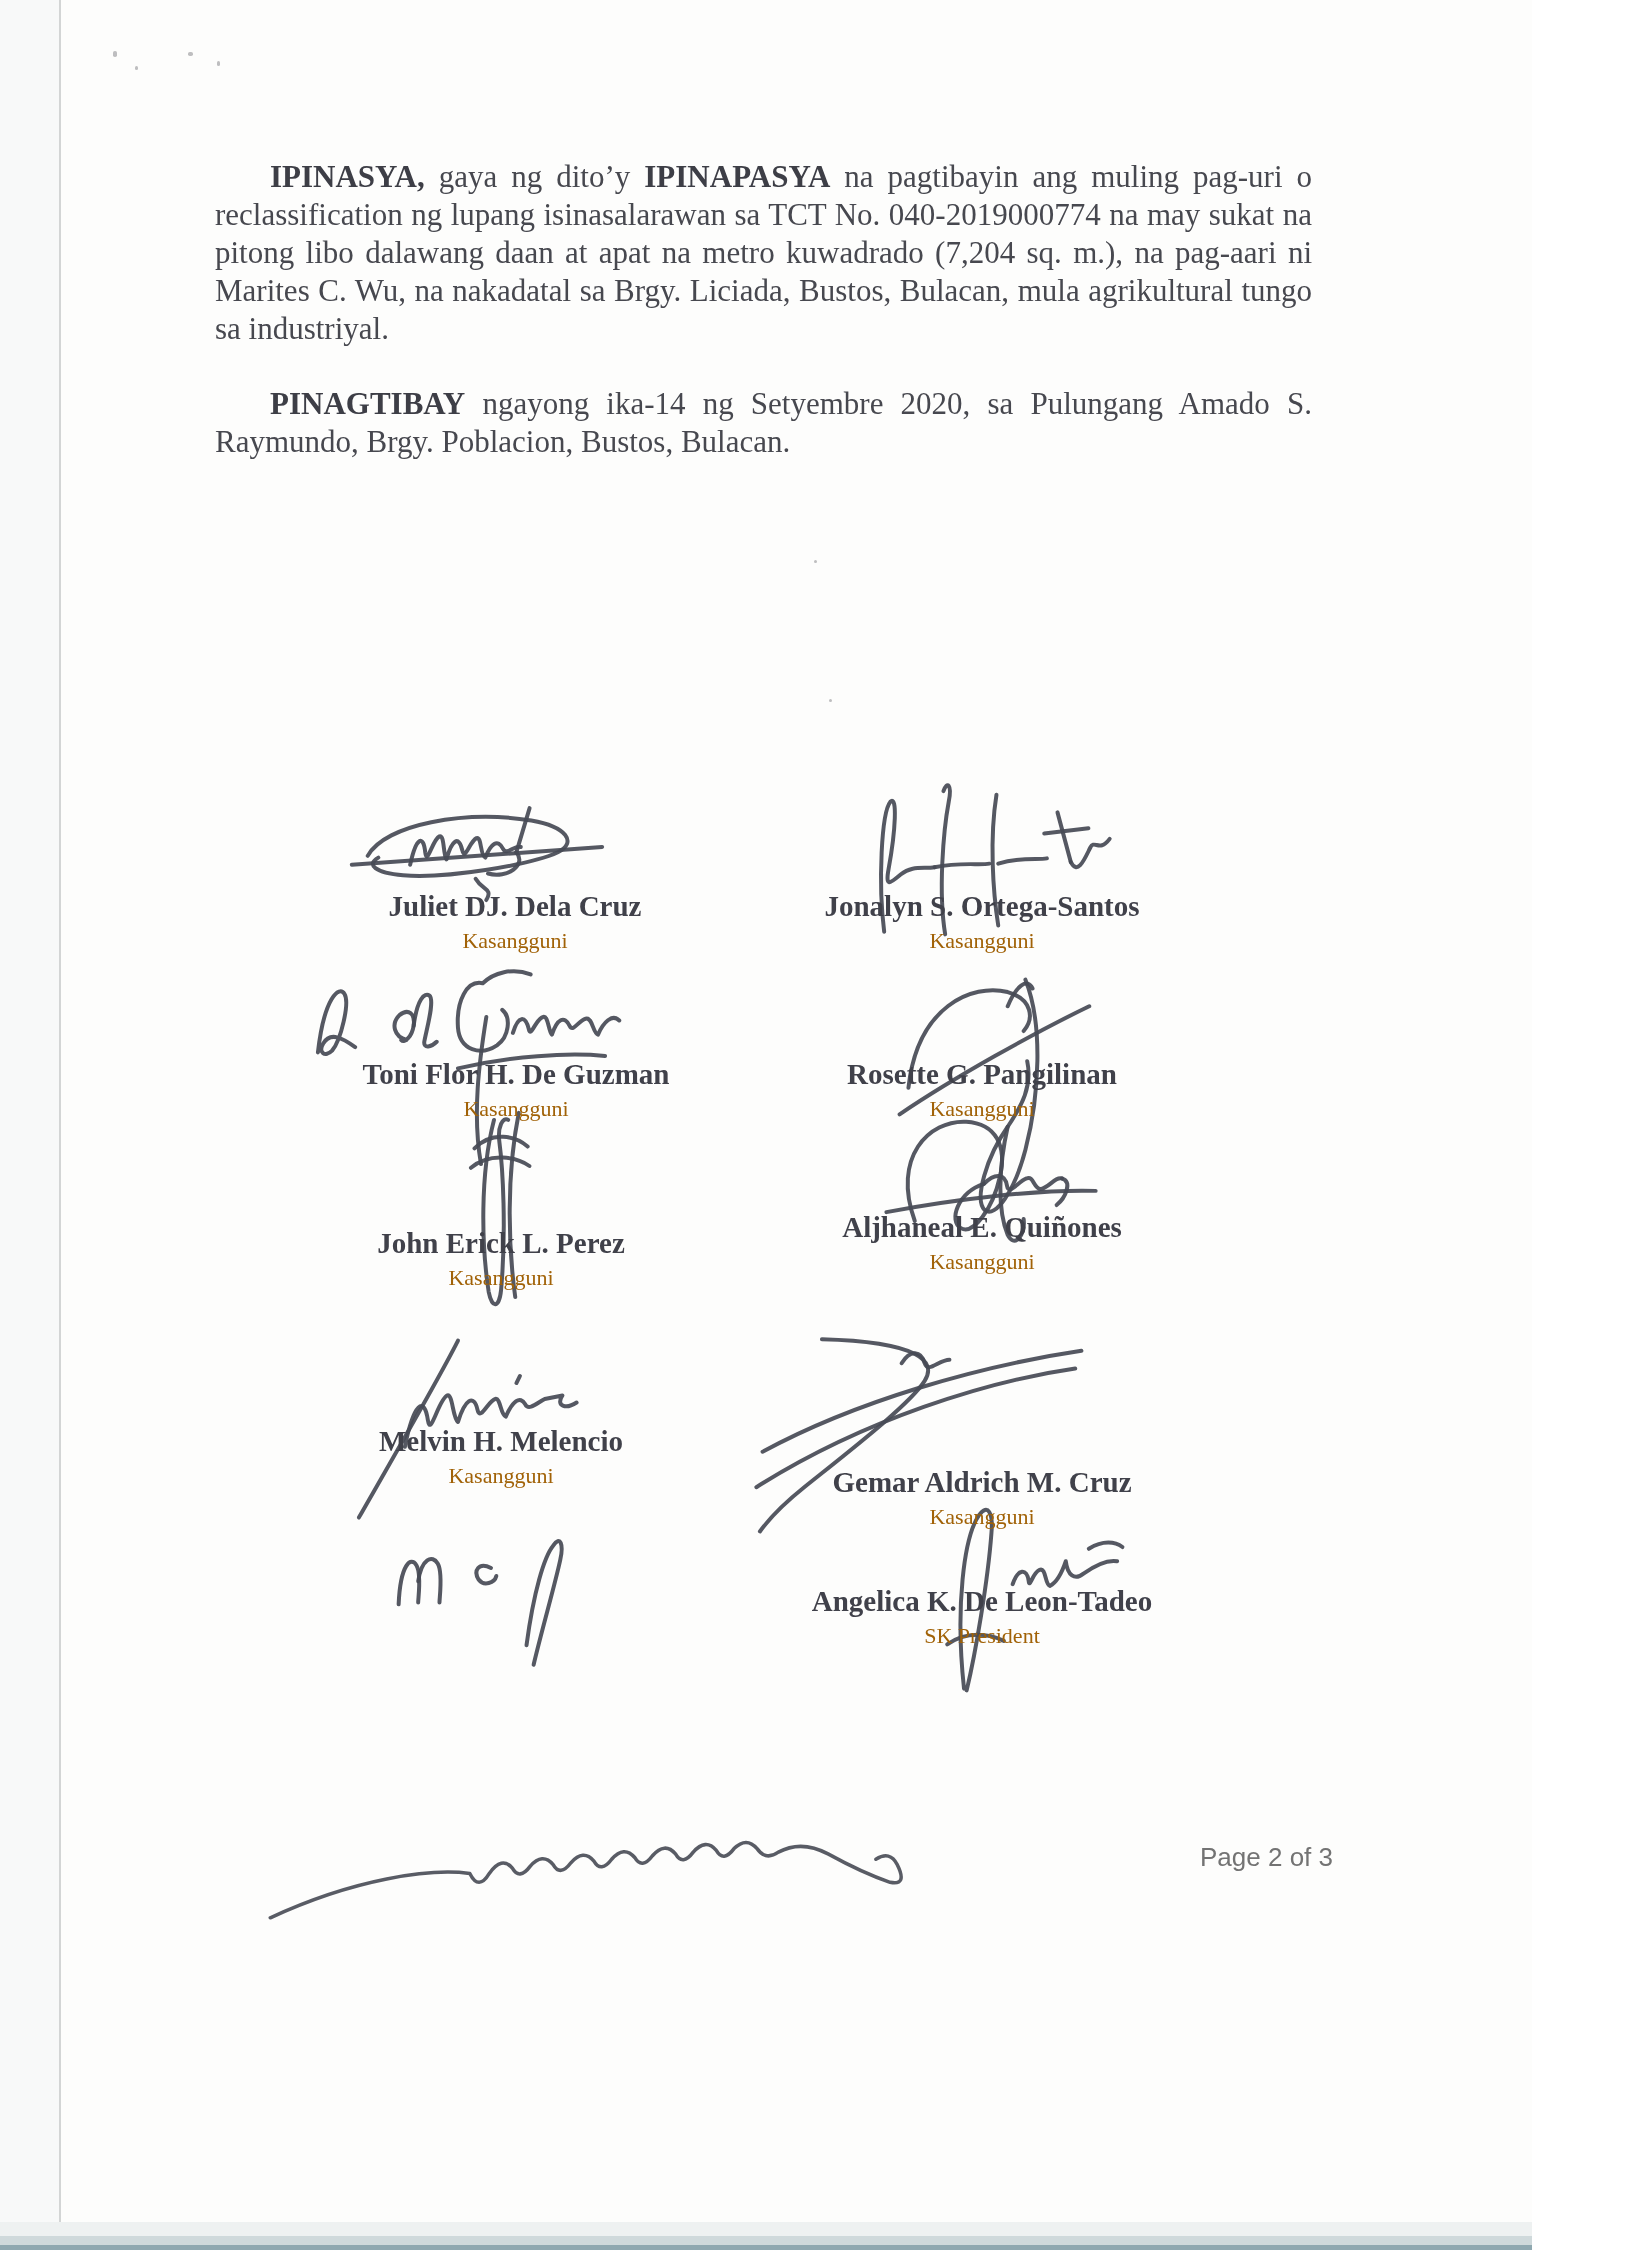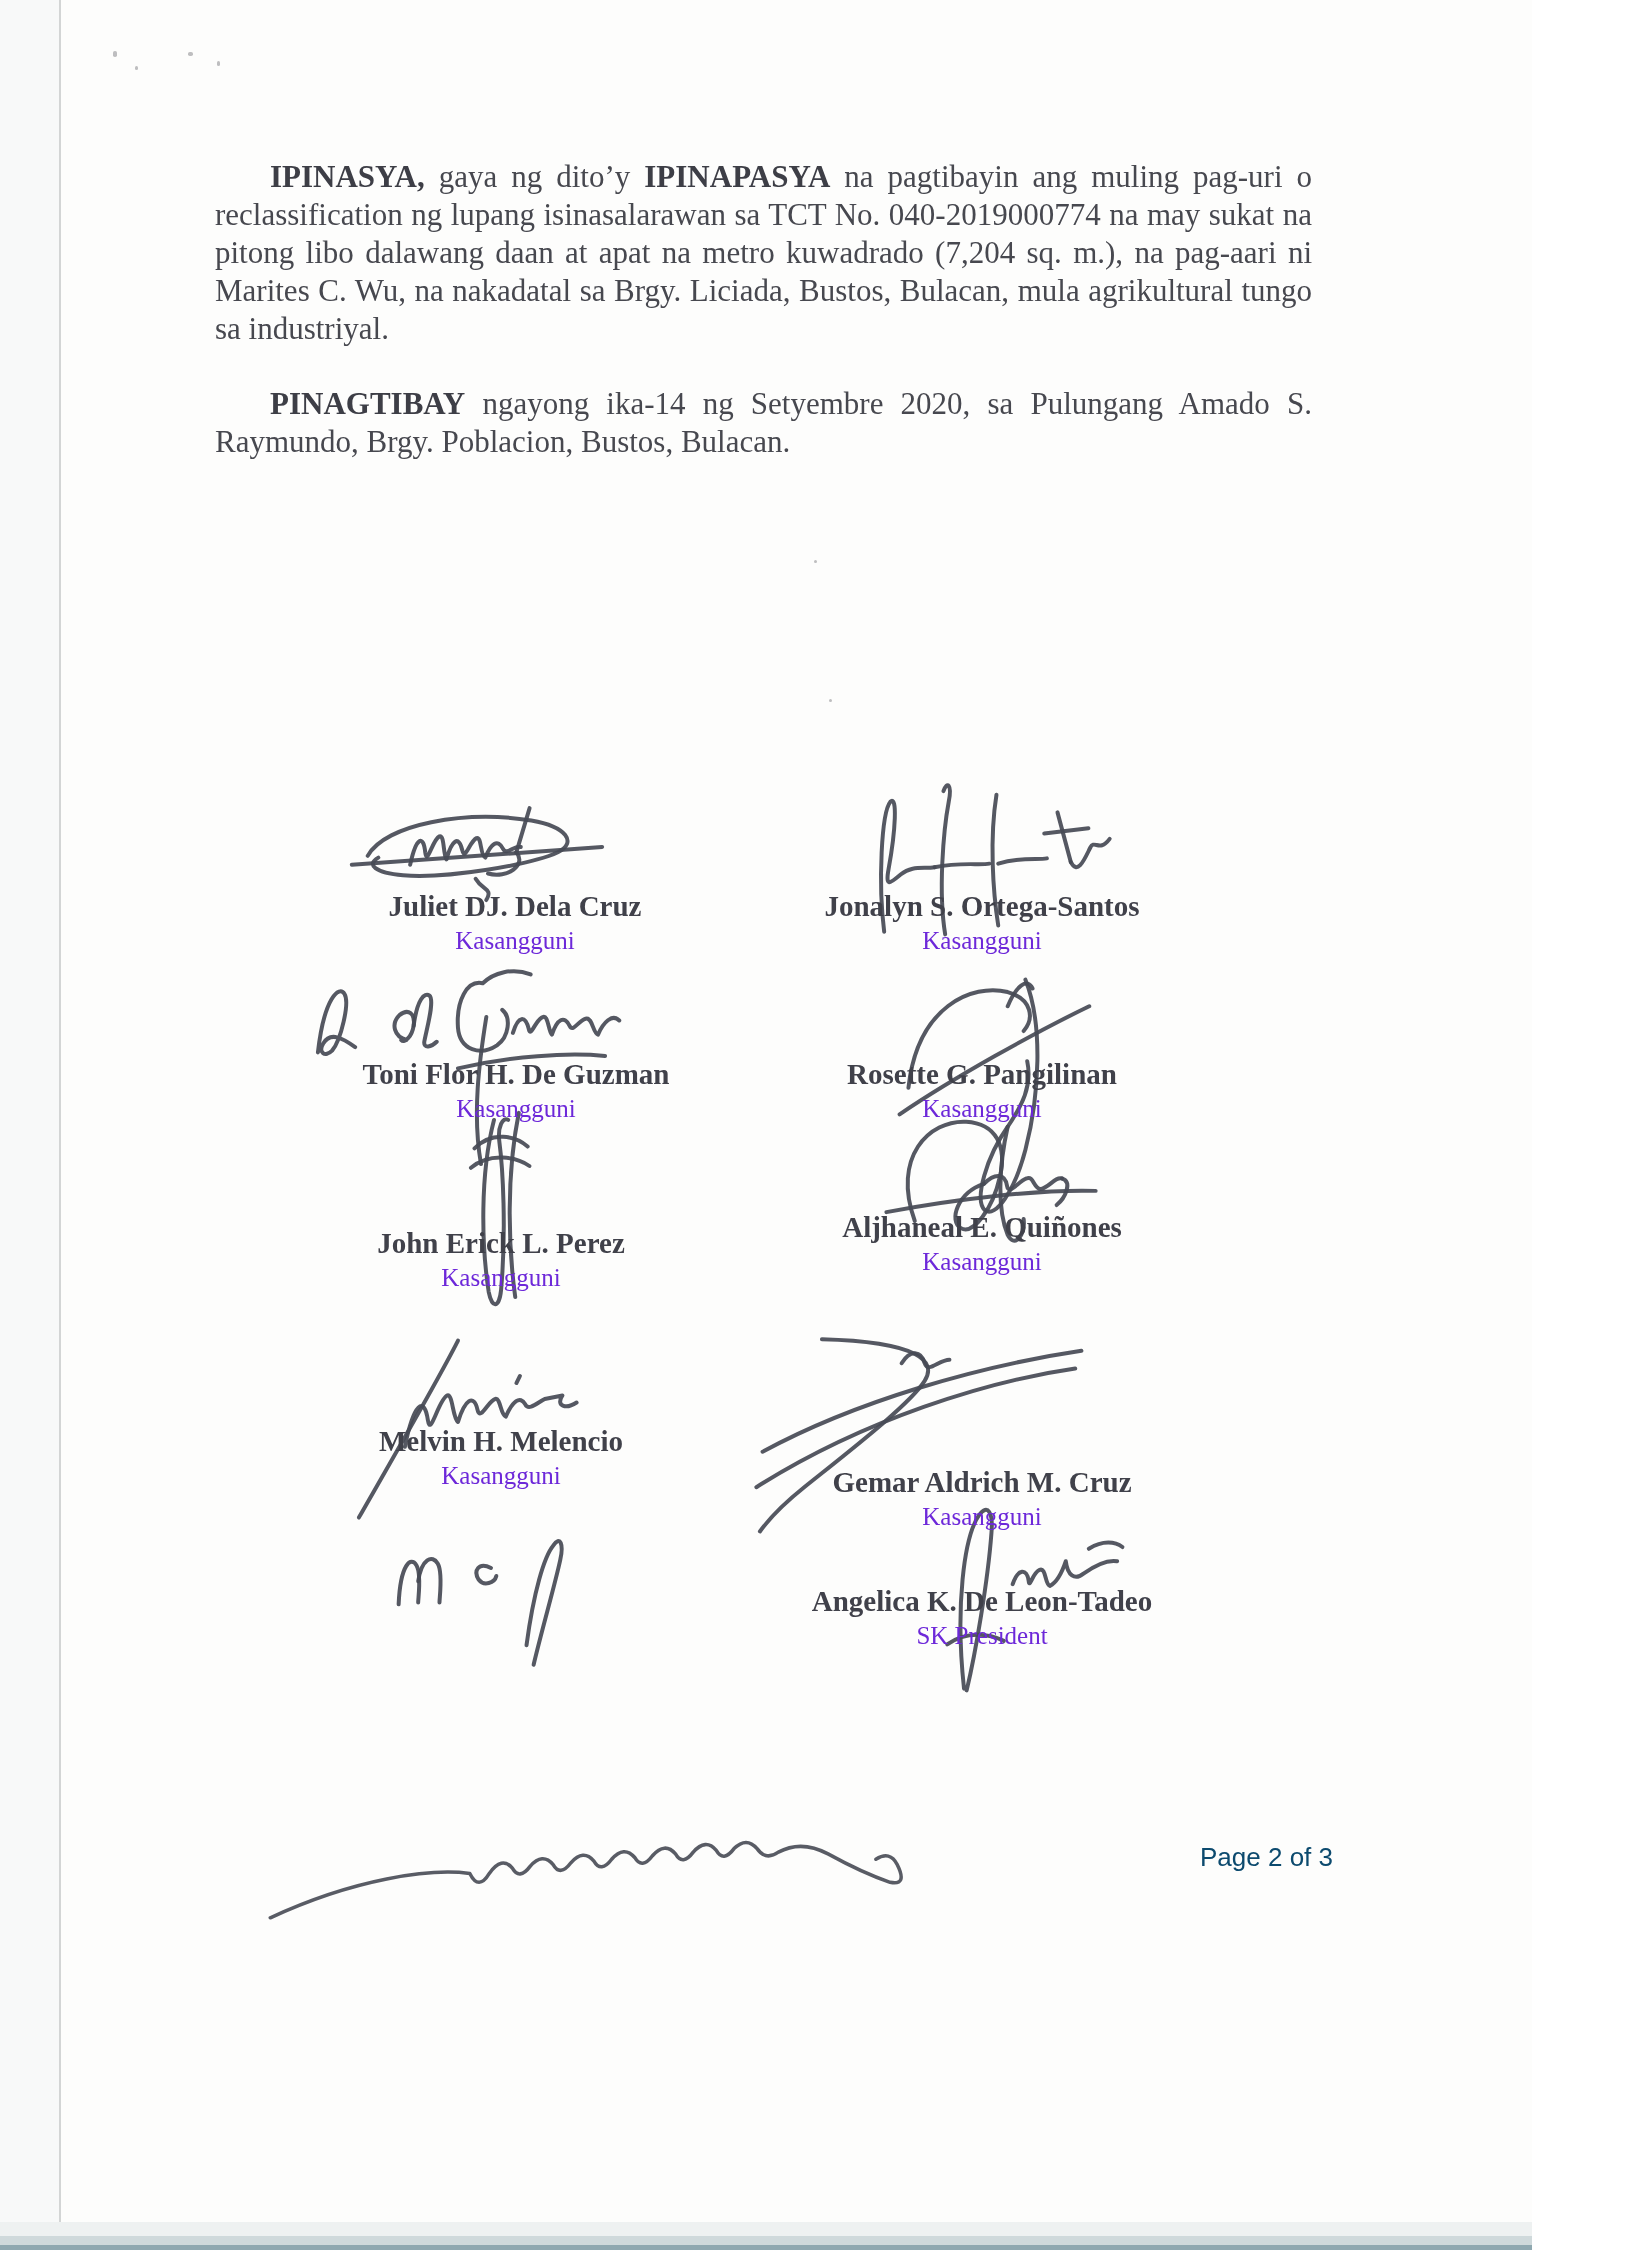--- a/index.html
+++ b/index.html
@@ -27,28 +27,28 @@
     font-size:31px;line-height:38px;
     text-align:justify;text-indent:55px;
     color:#47484f;
   }
   .para b{font-weight:bold;color:#3d3e46;}
   
   .sig-block{
     position:absolute;width:408px;text-align:center;
   }
   .sig-name{font-size:29px;font-weight:bold;color:#40414a;line-height:35px;}
-  .sig-title{font-size:25px;color:#6d28d9;line-height:34px;}
+  .sig-title{font-size:22px;color:#a16207;line-height:34px;}
   .sig-svg{position:absolute;pointer-events:none;}
   .sig-svg path{fill:none;stroke:#474a55;stroke-width:4.5;stroke-linecap:round;stroke-linejoin:round;opacity:.92;}
   .scrawl path{fill:none;stroke:#4b4e58;stroke-width:4;stroke-linecap:round;stroke-linejoin:round;opacity:.92;}
   .page-number{
     position:absolute;left:1200px;top:1842px;
     font-family:"Liberation Sans", sans-serif;
-    font-size:26px;color:#0c4a6e;
+    font-size:26px;color:#737373;
   }
 </style>
 </head>
 <body>
 
 <div class="page">
 
   <div class="scan-left-strip"></div>
   <div class="scan-left-line"></div>
   <div class="scan-bottom-1"></div>

